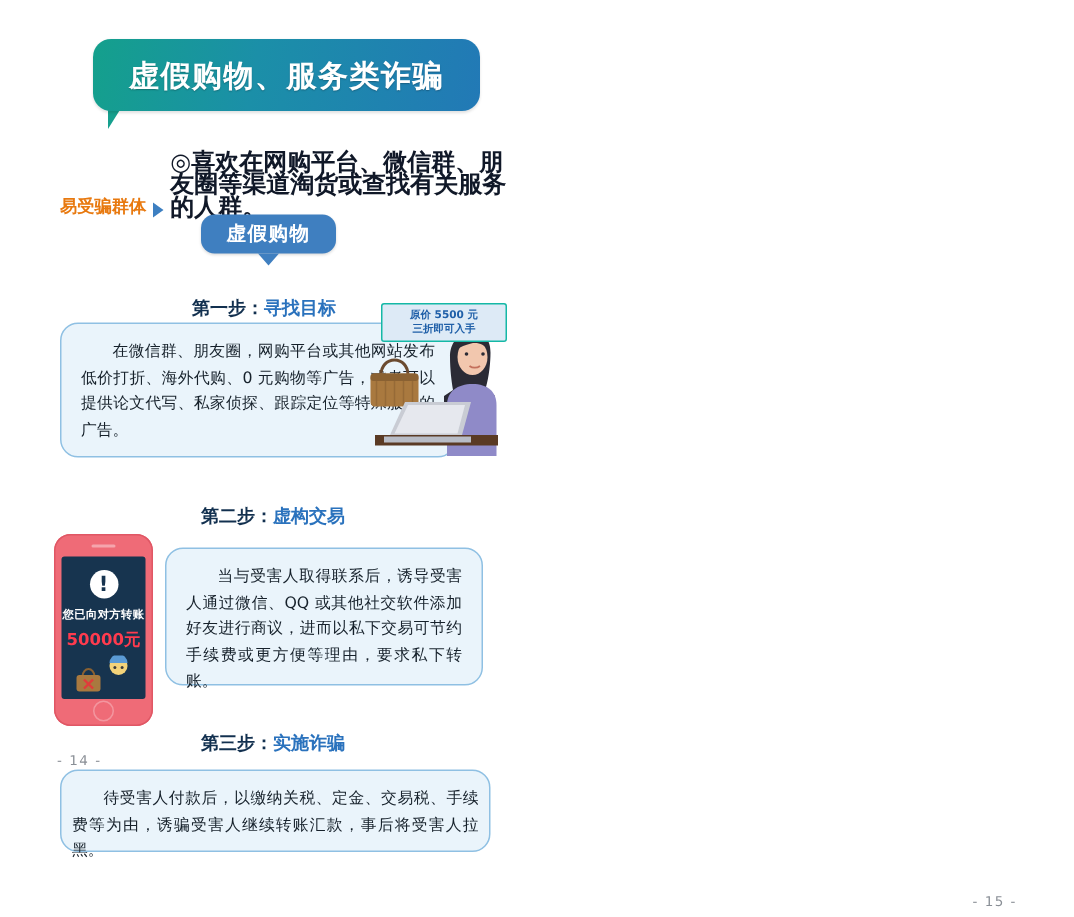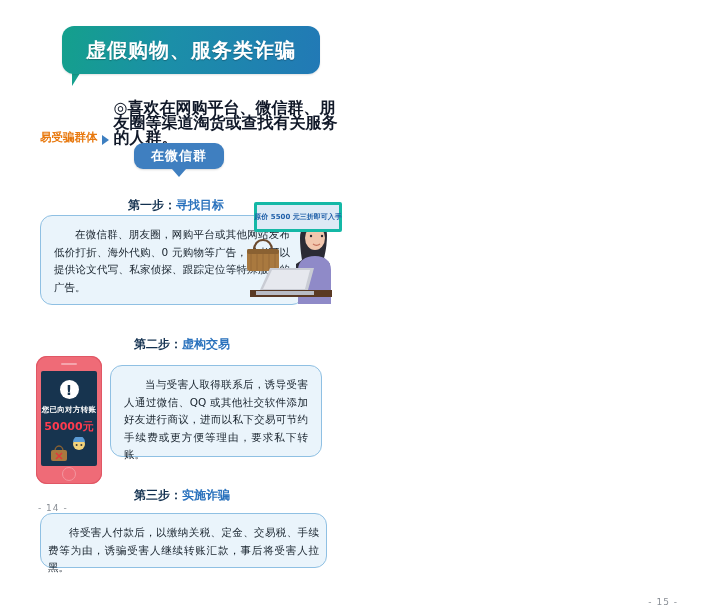--- a/index.html
+++ b/index.html
@@ -80,22 +80,22 @@
   .box p{
     margin:0;font-size:10.5px;line-height:17.5px;color:#16212b;
     text-indent:21px;text-align:justify;
     font-family:"DejaVu Sans","Liberation Sans",sans-serif;
   }
 
   
   .ill-laptop{position:absolute;left:236px;top:212px;width:110px;height:92px;}
   .pricetag{
     position:absolute;left:18px;top:-10px;width:82px;height:24px;
-    background:#ddeaf6;border:3px solid #14b8a6;border-radius:2px;
-    display:flex;flex-direction:row;align-items:center;justify-content:center;
+    background:#ddeaf6;border:1px solid #14b8a6;border-radius:2px;
+    display:flex;flex-direction:column;align-items:center;justify-content:center;
   }
   .pricetag span{font-size:7px;font-weight:bold;color:#1f5fa8;line-height:9px;
     font-family:"DejaVu Sans","Liberation Sans",sans-serif;white-space:nowrap;}
 
   
   .ill-phone{position:absolute;left:36px;top:356px;width:66px;height:128px;}
   .phone-body{position:absolute;inset:0;border-radius:11px;background:#ef6b77;
     box-shadow:inset 0 0 0 1px #e05765;}
   .phone-screen{position:absolute;left:5px;top:15px;right:5px;bottom:18px;
     background:#17344f;border-radius:2px;overflow:hidden;
@@ -130,21 +130,21 @@
       <span class="txt">虚假购物、服务类诈骗</span>
     </div>
 
     <div class="victim-row">
       <span class="victim-label">易受骗群体</span>
       <span class="tri-outline"></span>
       <span class="victim-text">◎喜欢在网购平台、微信群、朋友圈等渠道淘货或查找有关服务的人群。</span>
     </div>
 
     <div class="pill" style="left:134px;top:143px;">
-      <span class="txt">在微信群</span>
+      <span class="txt">虚假购物</span>
     </div>
     <div class="pill-tail" style="left:172px;top:169px;"></div>
 
     <div class="step-title" style="left:128px;top:181px;margin-top:16px;">
       <span class="a">第一步：</span><span class="b">寻找目标</span>
     </div>
     <div class="box" style="left:40px;top:215px;width:264px;height:90px;padding:10px 13px;">
       <p>在微信群、朋友圈，网购平台或其他网站发布低价打折、海外代购、0 元购物等广告，或者可以提供论文代写、私家侦探、跟踪定位等特殊服务的广告。</p>
     </div>
 

